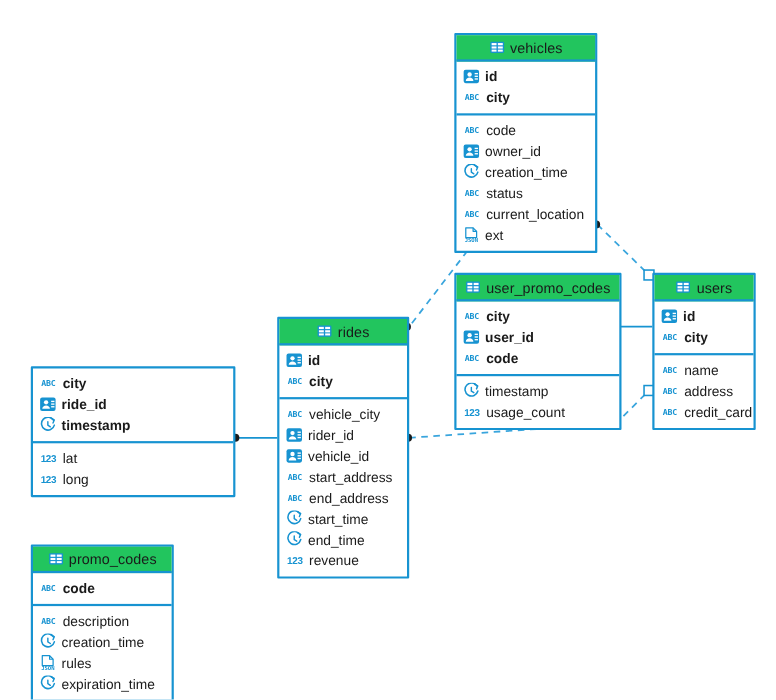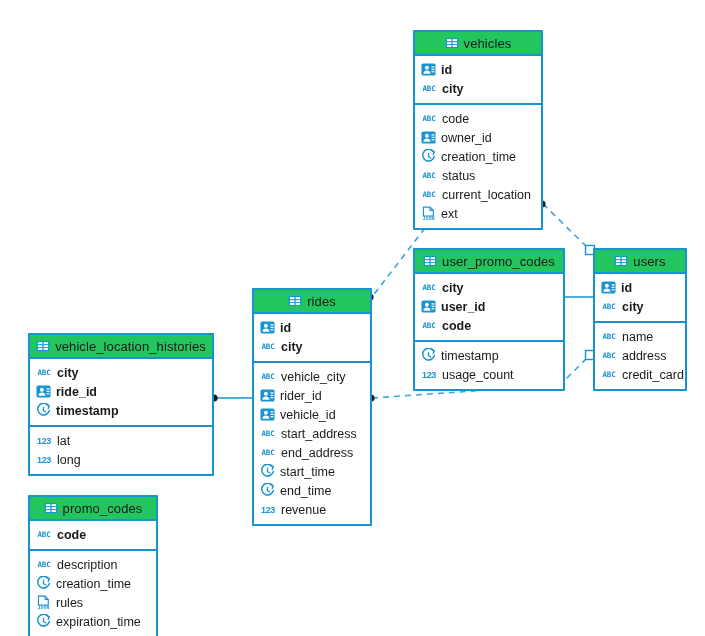--- a/index.html
+++ b/index.html
@@ -378,34 +378,20 @@
           </span>
           <span class="col-name">end_time</span>
         </div>
         <div class="col-row">
           <span class="ic ic-num">123</span>
           <span class="col-name">revenue</span>
         </div>
       </div>
     </div>
     <div class="table-node" style="left: 28px; top: 333px; width: 186px;">
-      <div class="table-header">
-        <span class="ic">
-          <svg width="14" height="14" viewBox="0 0 16 16">
-            <rect x="0.8" y="2.2" width="14.4" height="11.6" rx="1.2" fill="#1793d1"></rect>
-            <rect x="2.2" y="3.6" width="5.1" height="2.3" fill="#ffffff"></rect>
-            <rect x="8.7" y="3.6" width="5.1" height="2.3" fill="#ffffff"></rect>
-            <rect x="2.2" y="7.1" width="5.1" height="2.2" fill="#ffffff"></rect>
-            <rect x="8.7" y="7.1" width="5.1" height="2.2" fill="#ffffff"></rect>
-            <rect x="2.2" y="10.4" width="5.1" height="2.1" fill="#ffffff"></rect>
-            <rect x="8.7" y="10.4" width="5.1" height="2.1" fill="#ffffff"></rect>
-          </svg>
-        </span>
-        <span class="table-title">vehicle_location_histories</span>
-      </div>
       <div class="col-group pk">
         <div class="col-row key">
           <span class="ic ic-abc">ABC</span>
           <span class="col-name">city</span>
         </div>
         <div class="col-row key">
           <span class="ic">
             <svg width="15" height="15" viewBox="0 0 16 16">
               <rect x="0.5" y="1.5" width="15" height="13" rx="2" fill="#1793d1"></rect>
               <circle cx="6.3" cy="6.1" r="2.1" fill="#ffffff"></circle>

